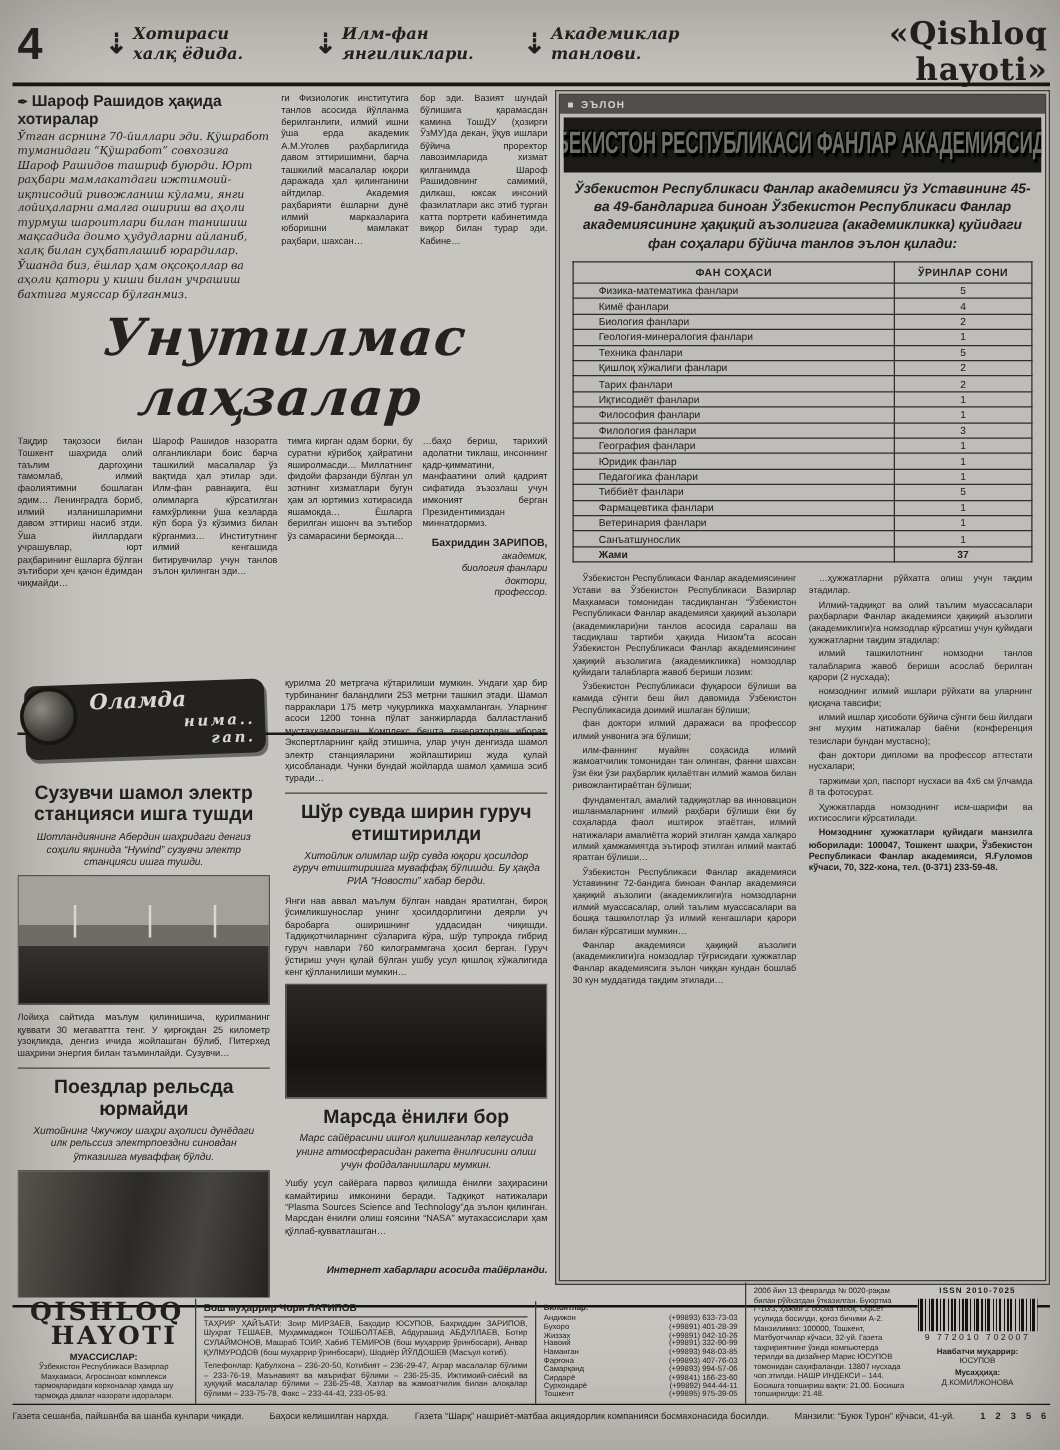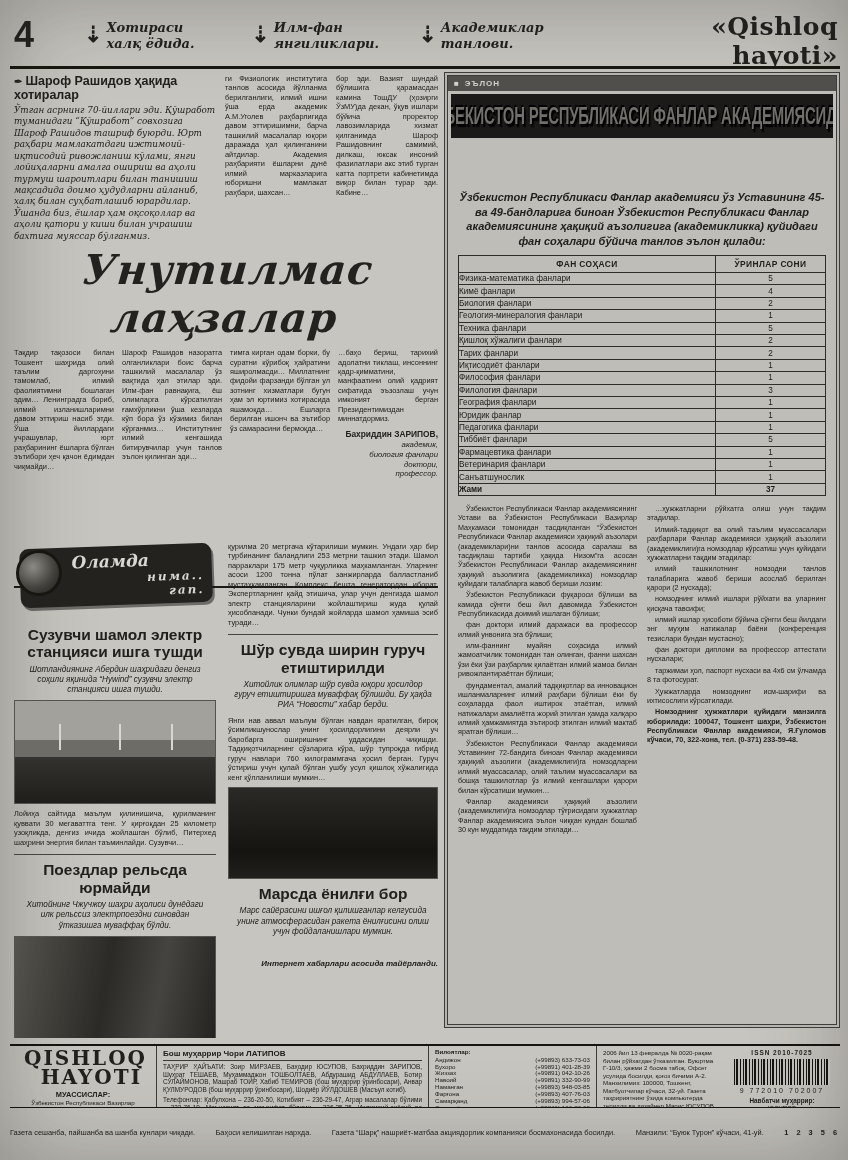--- a/index.html
+++ b/index.html
@@ -68,36 +68,36 @@
   
   .ann { position:absolute; left:444px; top:72px; width:396px; height:956px;
      background:#b6b4ae; border:1px solid #3d3c38; padding:2px; }
   .ann-inner { border:1px solid #3d3c38; height:100%; overflow:hidden; background:#bfbdb7; }
   .ann-tag { height:15px; background:#504f4b; color:#d3d1cc; display:flex; align-items:center;
      gap:5px; padding-left:6px; font-size:8px; font-weight:bold; letter-spacing:1px; }
   .ann-banner { margin:3px 3px 0; background:#1b1a18; height:44px; display:flex; align-items:center; justify-content:center; overflow:hidden; }
   .ann-banner span { color:#716f6a; font-weight:bold; font-size:16px; white-space:nowrap;
      transform:scaleY(1.55) scaleX(.93); letter-spacing:-.2px;
      text-shadow:1px 1px 0 #000, -1px -1px 0 #000, 2px 2px 1px #000; }
-  .ann-pad { padding:6px 10px 0;margin-top:46px; }
+  .ann-pad { padding:6px 10px 0; }
   .ann-intro { font-weight:bold; font-style:italic; font-size:11px; line-height:1.32; text-align:center; margin-bottom:7px; }
   table.vac { width:100%; border-collapse:collapse; font-size:8.2px; }
   table.vac th, table.vac td { border:1px solid #2e2d2a; }
   table.vac th { height:17px; font-size:8.4px; text-align:center; letter-spacing:.4px; }
-  table.vac td { height:12.4px; padding:0 0 0 0; }
+  table.vac td { height:12.4px; padding:0 0 0 20px; }
   table.vac td.num { text-align:center; padding:0; width:30%; }
   table.vac tr:last-child td { font-weight:bold; }
   .ann-cols { display:flex; gap:10px; margin-top:8px; }
   .ann-col { flex:1; font-size:7.2px; line-height:1.3; text-align:justify; }
   .ann-col p { text-indent:8px; margin-bottom:2px; }
   .ann-col p.addr { font-weight:bold; }
 
   
-  .mast { position:absolute; left:10px; right:8px; top:1044px; height:64px;
-     border-top:2px solid #14130f; border-bottom:1px solid #14130f; display:flex; }
+  .mast { position:absolute; left:10px; right:8px; top:1044px; height:80px;
+     border-top:2px solid #14130f; border-bottom:1px solid #14130f; display:flex;align-items:flex-end; }
   .mast .c { padding:3px 6px; overflow:hidden; }
   .mast .c + .c { border-left:1px solid #3c3b37; }
   .mc1 { width:146px; text-align:center; }
   .logo { font-family:"DejaVu Serif", serif; font-weight:bold; font-size:20px; letter-spacing:2px; line-height:.95; text-align:left; padding-left:8px; }
   .logo .l2 { text-align:right; padding-right:8px; }
   .founders-label { font-size:7.4px; font-weight:bold; margin-top:3px; }
   .founders { font-size:6.2px; line-height:1.2; }
   .mc2 { width:272px; font-size:6.4px; line-height:1.22; }
   .editor { font-size:8px; font-weight:bold; border-bottom:1px solid #3c3b37; padding-bottom:1px; margin-bottom:2px; }
   .board { text-align:justify; margin-bottom:2px; }
@@ -215,20 +215,21 @@
       <div class="news-body">
         <span>қурилма 20 метргача кўтарилиши мумкин. Ундаги ҳар бир турбинанинг баландлиги 253 метрни ташкил этади. Шамол парраклари 175 метр чуқурликка маҳкамланган. Уларнинг асоси 1200 тонна пўлат занжирларда балластланиб мустаҳкамланган. Комплекс бешта генератордан иборат.</span> <span>Экспертларнинг қайд этишича, улар учун денгизда шамол электр станцияларини жойлаштириш жуда қулай ҳисобланади. Чунки бундай жойларда шамол ҳамиша эсиб туради…</span>
       </div>
       <div class="w-div"></div>
       <div class="news-title">Шўр сувда ширин гуруч етиштирилди</div>
       <div class="news-lede">Хитойлик олимлар шўр сувда юқори ҳосилдор гуруч етиштиришга муваффақ бўлишди. Бу ҳақда РИА “Новости” хабар берди.</div>
       <div class="news-body">Янги нав аввал маълум бўлган навдан яратилган, бироқ ўсимликшунослар унинг ҳосилдорлигини деярли уч баробарга оширишнинг уддасидан чиқишди. Тадқиқотчиларнинг сўзларига кўра, шўр тупроқда гибрид гуруч навлари 760 килограммгача ҳосил берган. Гуруч ўстириш учун қулай бўлган ушбу усул қишлоқ хўжалигида кенг қўлланилиши мумкин…</div>
       <div class="photo ph-dark"></div>
       <div class="news-title">Марсда ёнилғи бор</div>
       <div class="news-lede">Марс сайёрасини ишғол қилишганлар келгусида унинг атмосферасидан ракета ёнилғисини олиш учун фойдаланишлари мумкин.</div>
+      <div class="news-body">Ушбу усул сайёрага парвоз қилишда ёнилғи заҳирасини камайтириш имконини беради. Тадқиқот натижалари “Plasma Sources Science and Technology”да эълон қилинган. Марсдан ёнилғи олиш ғоясини “NASA” мутахассислари ҳам қўллаб-қувватлашган…</div>
       <div class="endnote">Интернет хабарлари асосида тайёрланди.</div>
     </div>
   </div>
 
   <div class="ann">
     <div class="ann-inner">
       <div class="ann-tag">
         <span>■</span>
         <span>ЭЪЛОН</span>
       </div>

